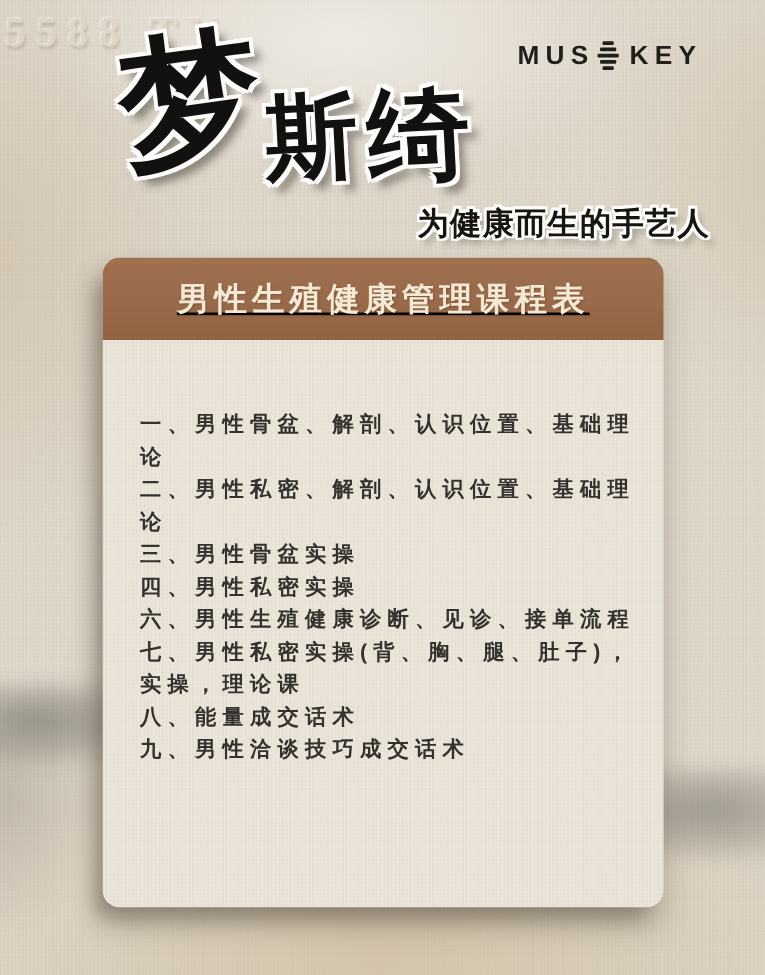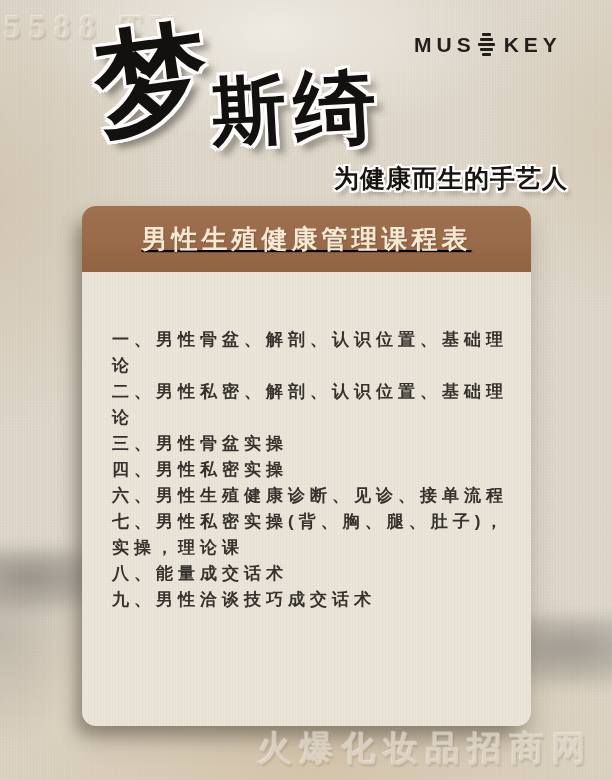--- a/index.html
+++ b/index.html
@@ -119,15 +119,14 @@
         <li>三、男性骨盆实操</li>
         <li>四、男性私密实操</li>
         <li>六、男性生殖健康诊断、见诊、接单流程</li>
         <li>七、男性私密实操(背、胸、腿、肚子)，实操，理论课</li>
         <li>八、能量成交话术</li>
         <li>九、男性洽谈技巧成交话术</li>
       </ul>
     </div>
   </div>
 
-  <div class="wm wm-bottom">火爆化妆品招商网</div>
 
 </div>
 
 </body></html>

